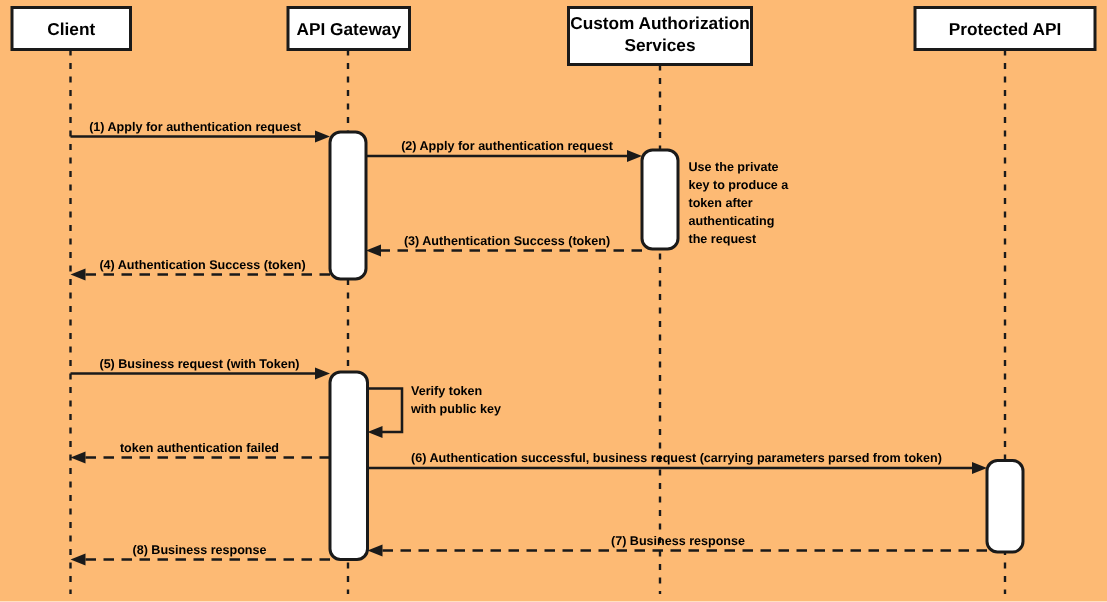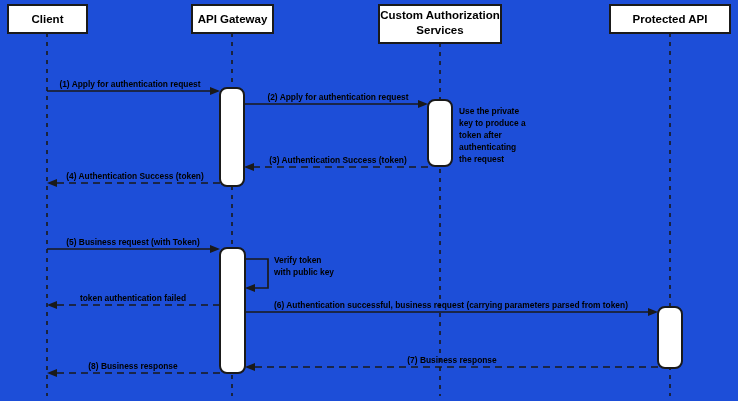--- a/index.html
+++ b/index.html
@@ -9,21 +9,21 @@
     background: #ffffff;
   }
   body {
     font-family: "Liberation Sans", sans-serif;
     color: #000000;
   }
   #diagram-root {
     position: relative;
     width: 738px;
     height: 401px;
-    background: #1d4ed8;
+    background: #fdba74;
     overflow: hidden;
   }
   svg.diagram-canvas {
     position: absolute;
     left: 0;
     top: 0;
     width: 738px;
     height: 401px;
     display: block;
   }

